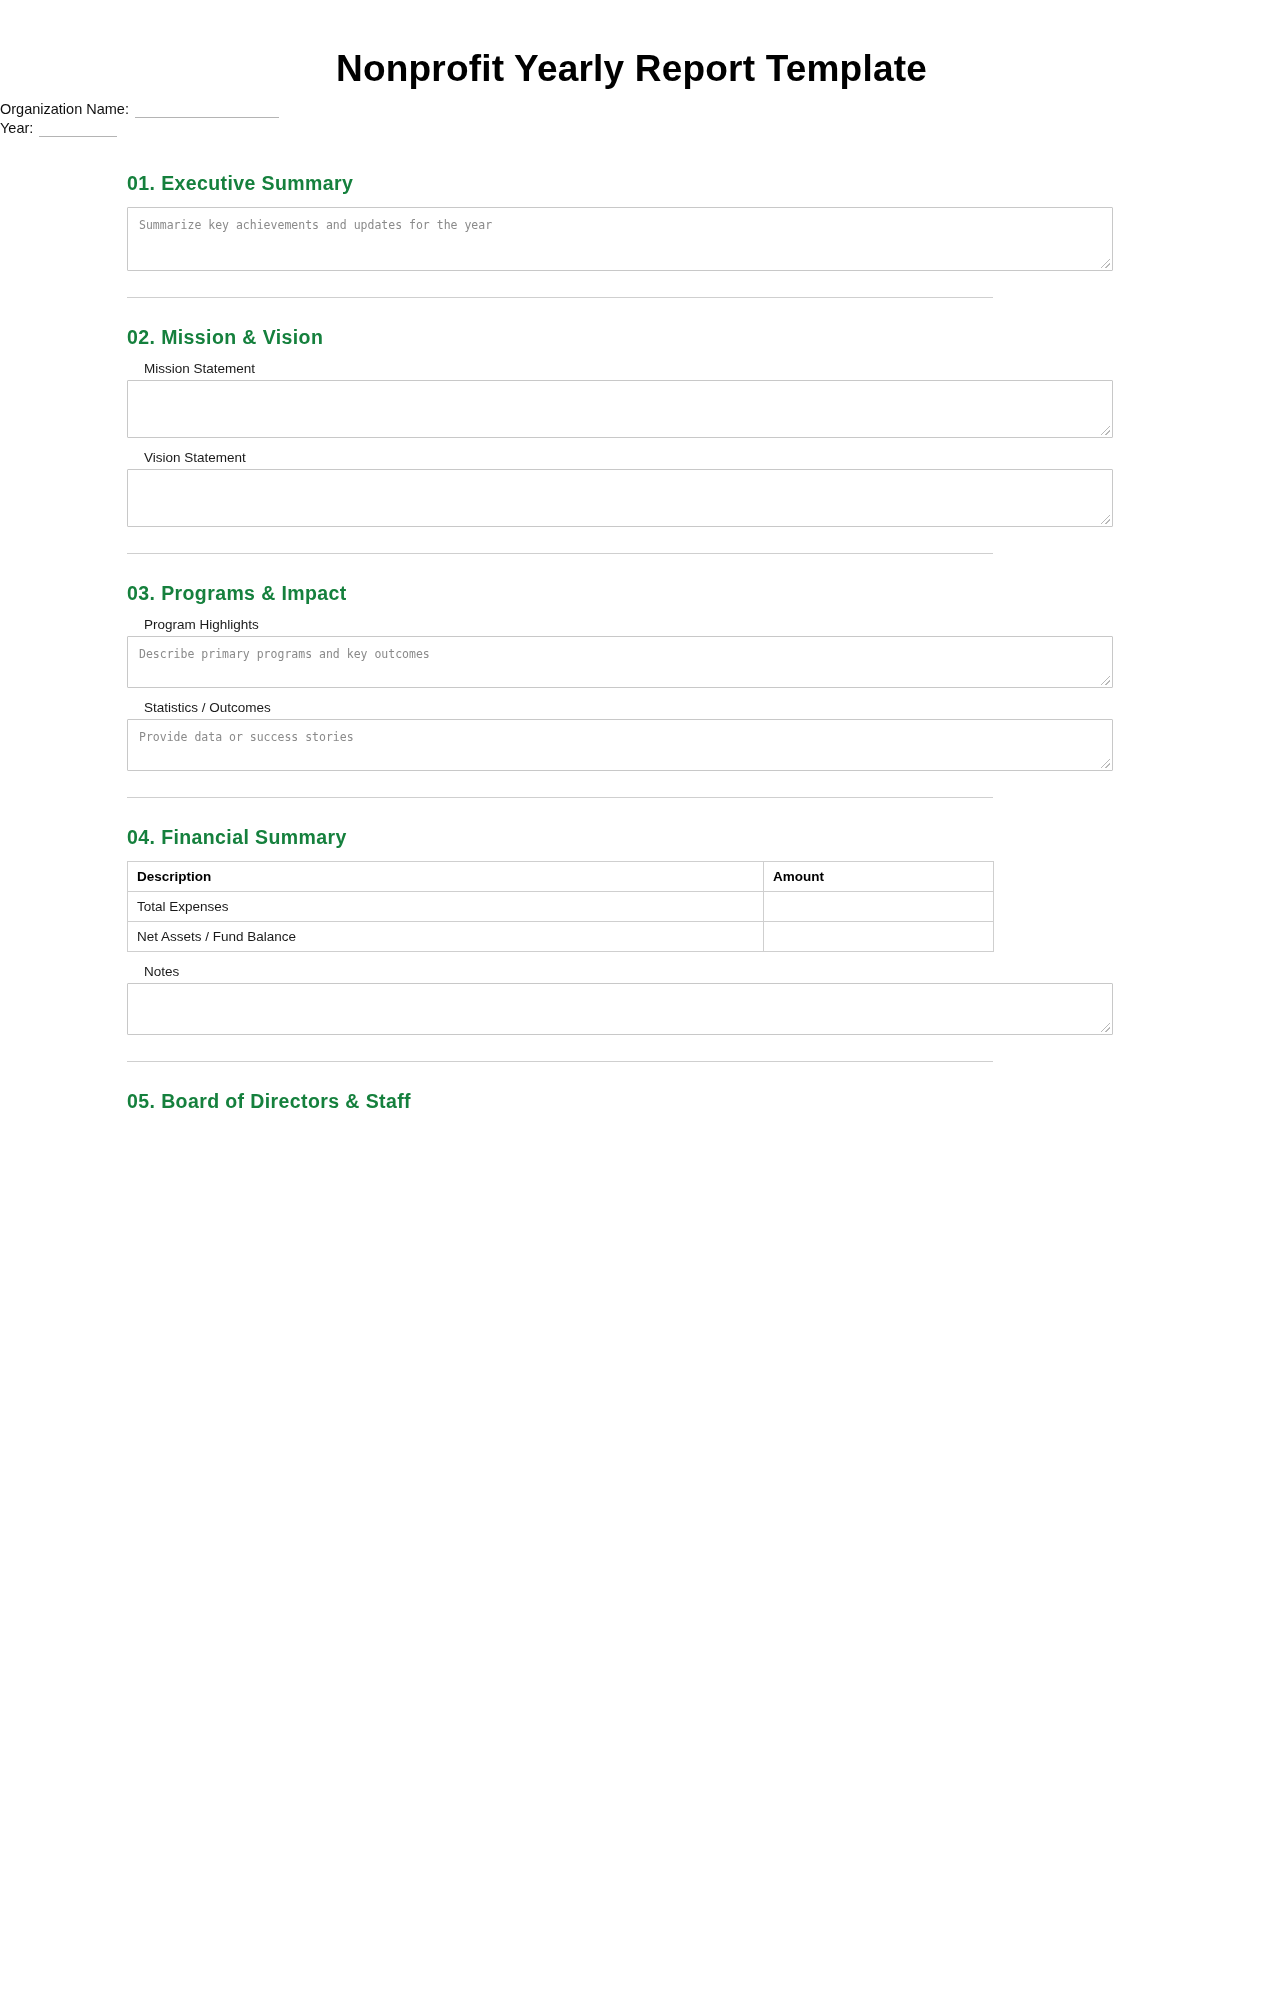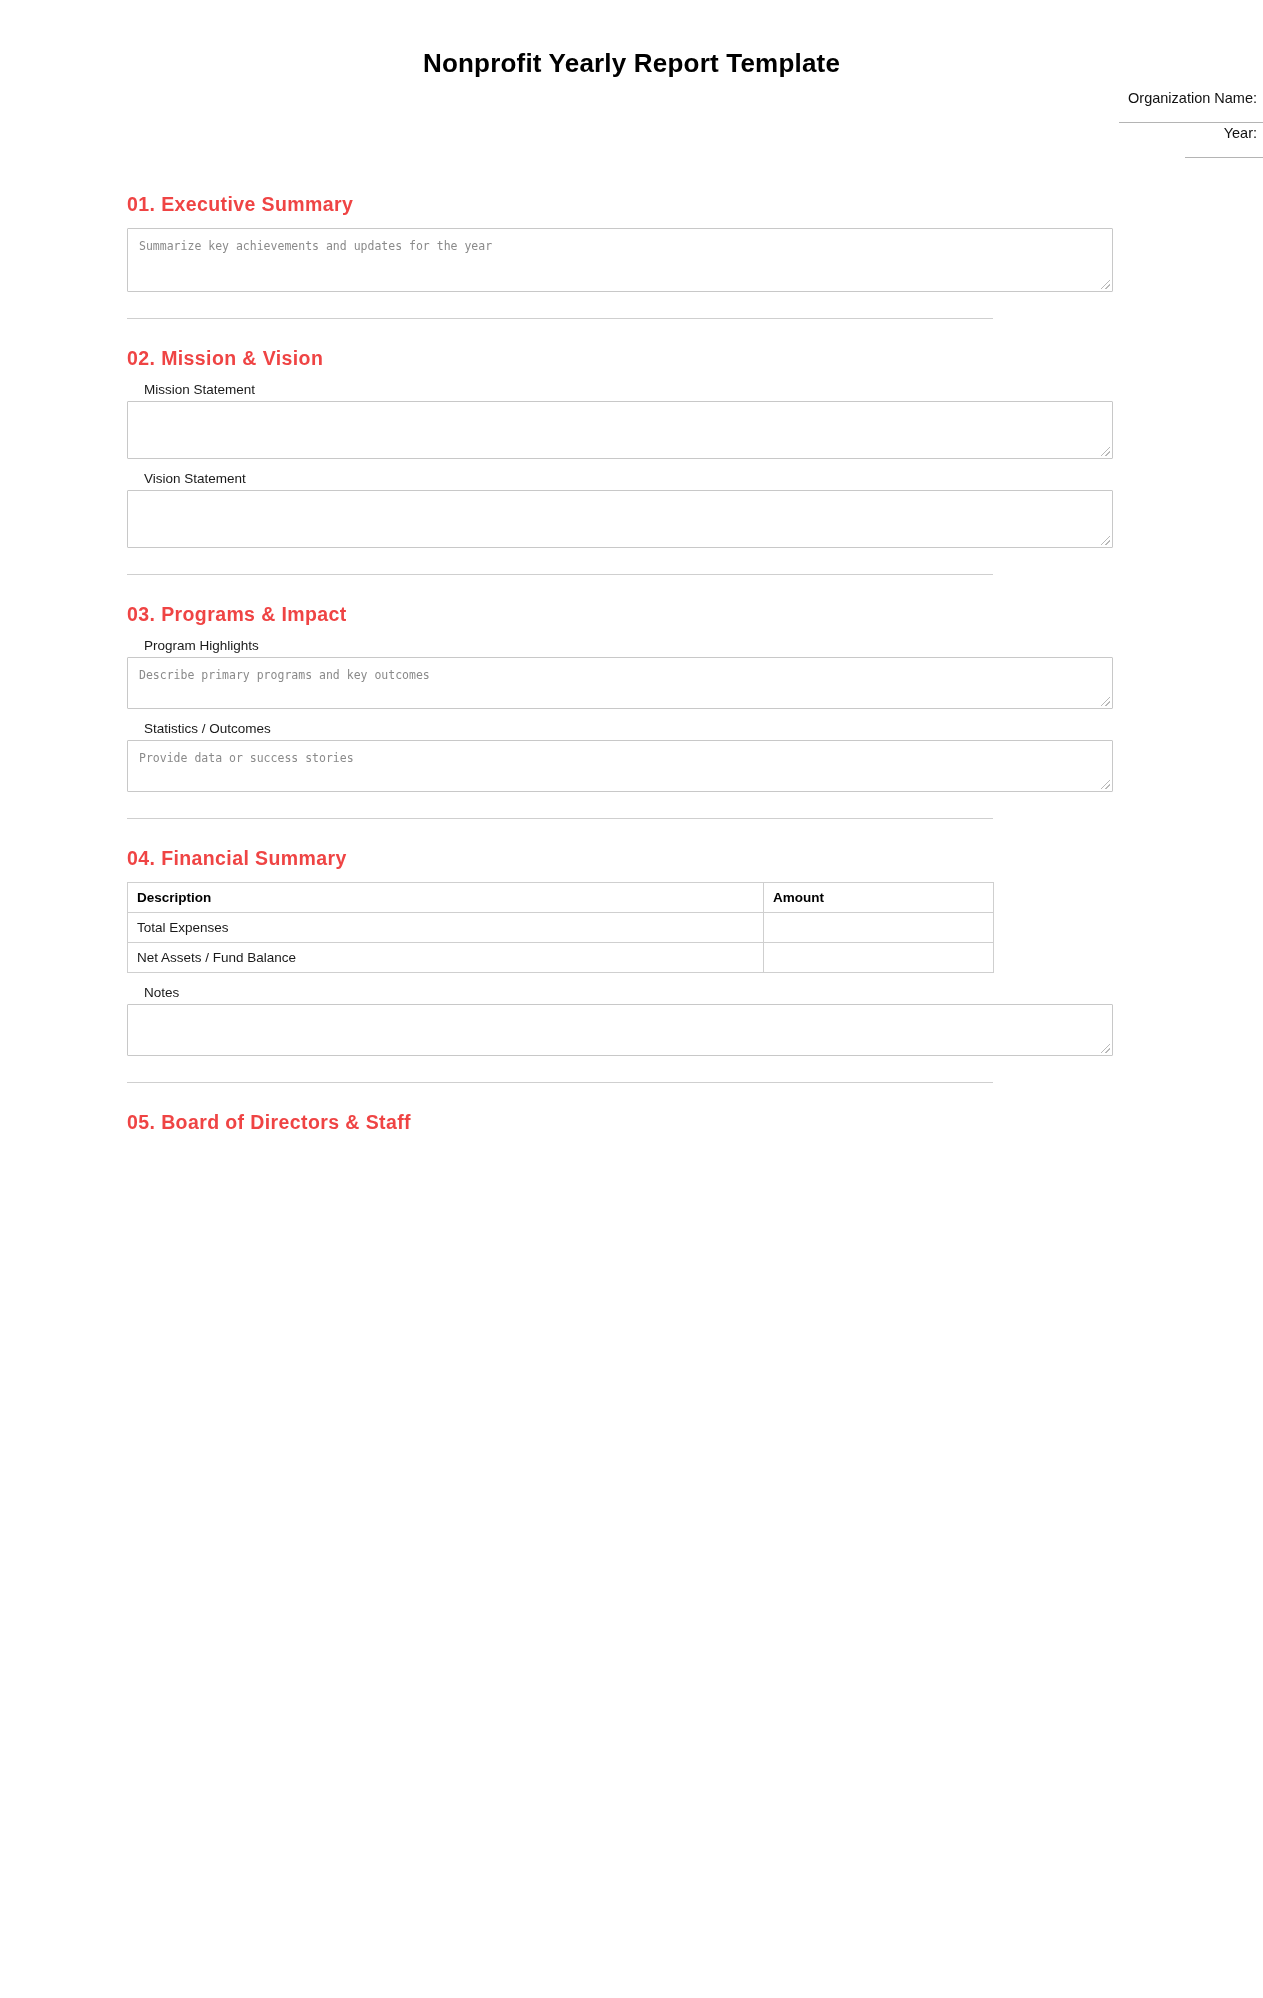--- a/index.html
+++ b/index.html
@@ -22,36 +22,35 @@
     padding: 0;
     position: relative;
     overflow: hidden;
   }
   
   .doc-header {
     padding-top: 48px;
     text-align: center;
   }
   .doc-title {
-    font-size: 26px;
+    font-size: 37px;
     font-weight: bold;
     letter-spacing: 0.2px;
     margin: 0 0 10px 0;
     color: #000000;
   }
   .meta-lines {
     display: block;
   }
   .meta-row {
     display: flex;
     justify-content: flex-start;
     align-items: flex-end;
     line-height: 1.25;
     margin-bottom: 1px;
-    flex-direction: column;
   }
   .meta-label {
     font-size: 14.5px;
     color: #111111;
     padding-right: 6px;
     white-space: nowrap;
   }
   .meta-blank {
     display: inline-block;
     border-bottom: 1px solid #b4b4b4;
@@ -68,21 +67,21 @@
   }
   .section {
     padding-left: 64px;
     padding-right: 62px;
     box-sizing: border-box;
     width: 1137px;
   }
   .section-title {
     font-size: 19.5px;
     font-weight: bold;
-    color: #ef4444;
+    color: #15803d;
     letter-spacing: 0.4px;
     margin: 0 0 12px 0;
   }
   .sec-divider {
     border: 0;
     border-top: 1px solid #cfcfcf;
     margin: 26px 64px 28px 64px;
     width: 866px;
     height: 0;
   }

